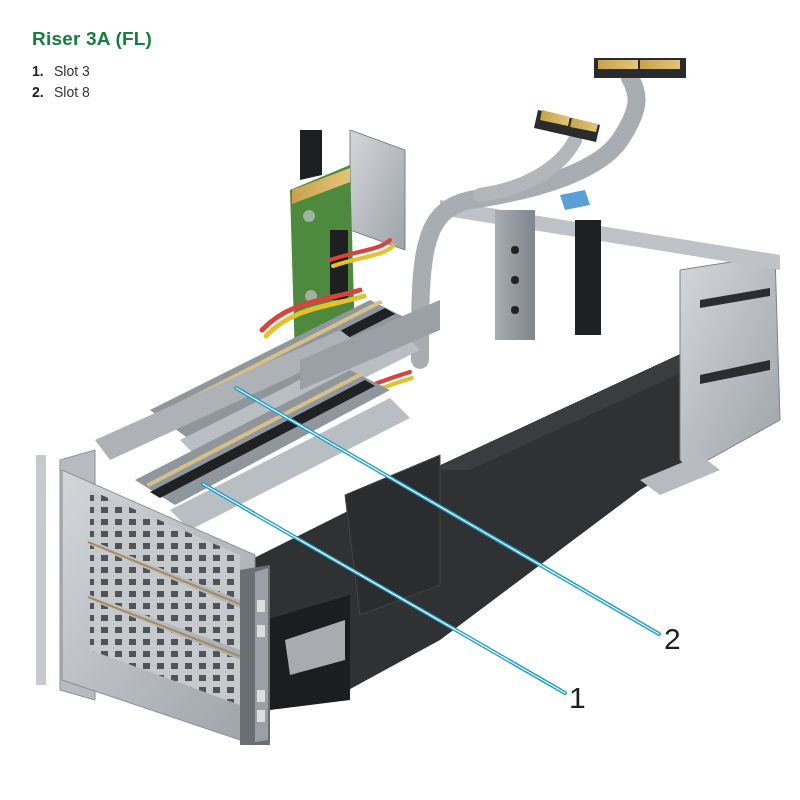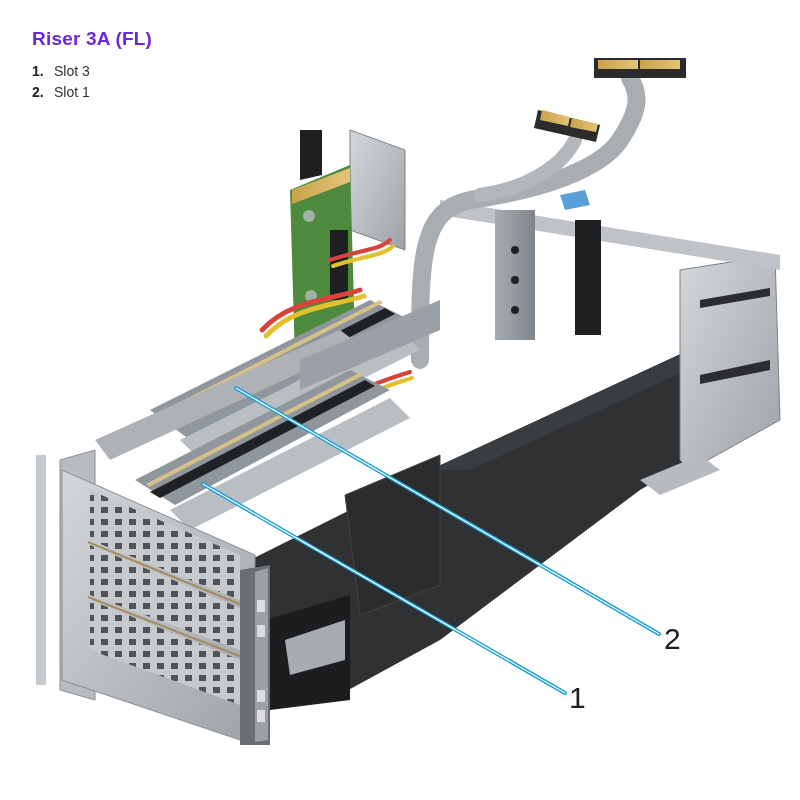--- a/index.html
+++ b/index.html
@@ -1,36 +1,36 @@
 <!DOCTYPE html>
 <html><head>
   <meta charset="utf-8">
   <style>
     html, body { margin: 0; padding: 0; background: #ffffff; }
     body { width: 800px; height: 800px; position: relative; overflow: hidden; font-family: "Liberation Sans", "DejaVu Sans", sans-serif; }
-    .title { position: absolute; left: 32px; top: 28px; font-size: 19px; font-weight: bold; color: #6d28d9; letter-spacing: 0.2px; }
+    .title { position: absolute; left: 32px; top: 28px; font-size: 19px; font-weight: bold; color: #15803d; letter-spacing: 0.2px; }
     .legend { position: absolute; left: 32px; top: 61px; margin: 0; padding: 0; list-style: none; }
     .legend li { font-size: 14px; line-height: 21px; color: #333333; display: flex; }
     .legend .num { width: 22px; font-weight: bold; color: #222; }
     .figure { position: absolute; left: 0; top: 0; width: 800px; height: 800px; }
     .callout-label { position: absolute; font-size: 30px; color: #1e1e1e; font-family: "Liberation Sans", sans-serif; }
   </style>
 </head>
 <body>
 
 <div class="title">Riser 3A (FL)</div>
 
 <ul class="legend">
   <li>
     <span class="num">1.</span>
     <span>Slot 3</span>
   </li>
   <li>
     <span class="num">2.</span>
-    <span>Slot 1</span>
+    <span>Slot 8</span>
   </li>
 </ul>
 
 <svg class="figure" viewBox="0 0 800 800" xmlns="http://www.w3.org/2000/svg">
   <defs>
     <linearGradient id="metal" x1="0" y1="0" x2="1" y2="1">
       <stop offset="0" stop-color="#d4d7da"></stop>
       <stop offset="1" stop-color="#9ea3a8"></stop>
     </linearGradient>
     <linearGradient id="metalDark" x1="0" y1="0" x2="1" y2="0">

